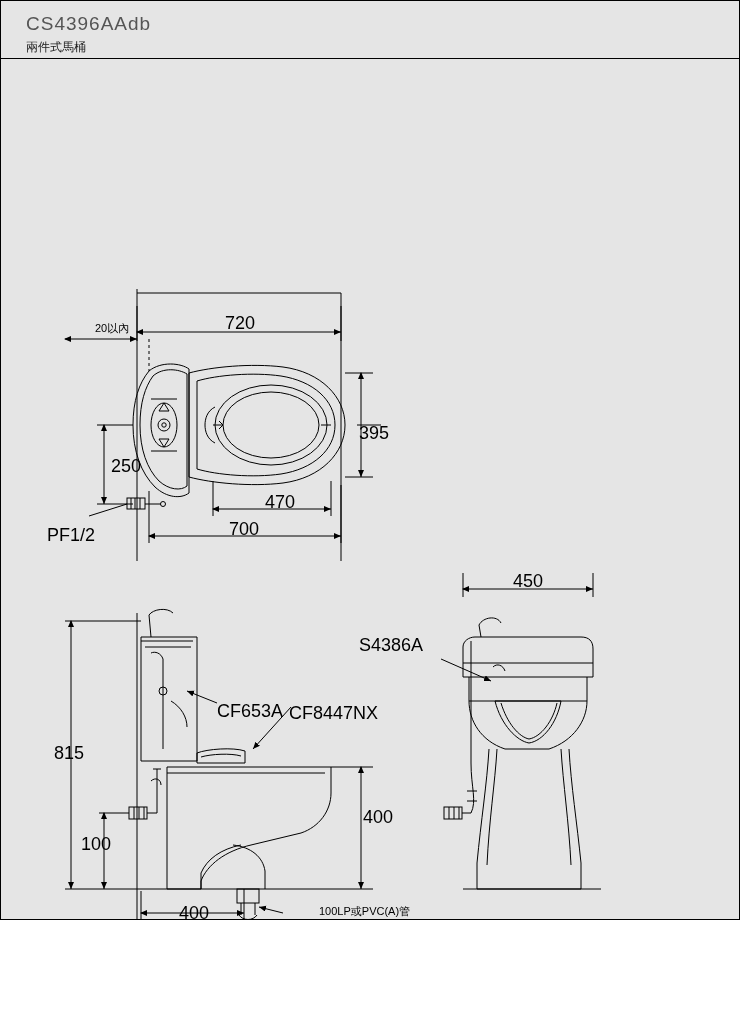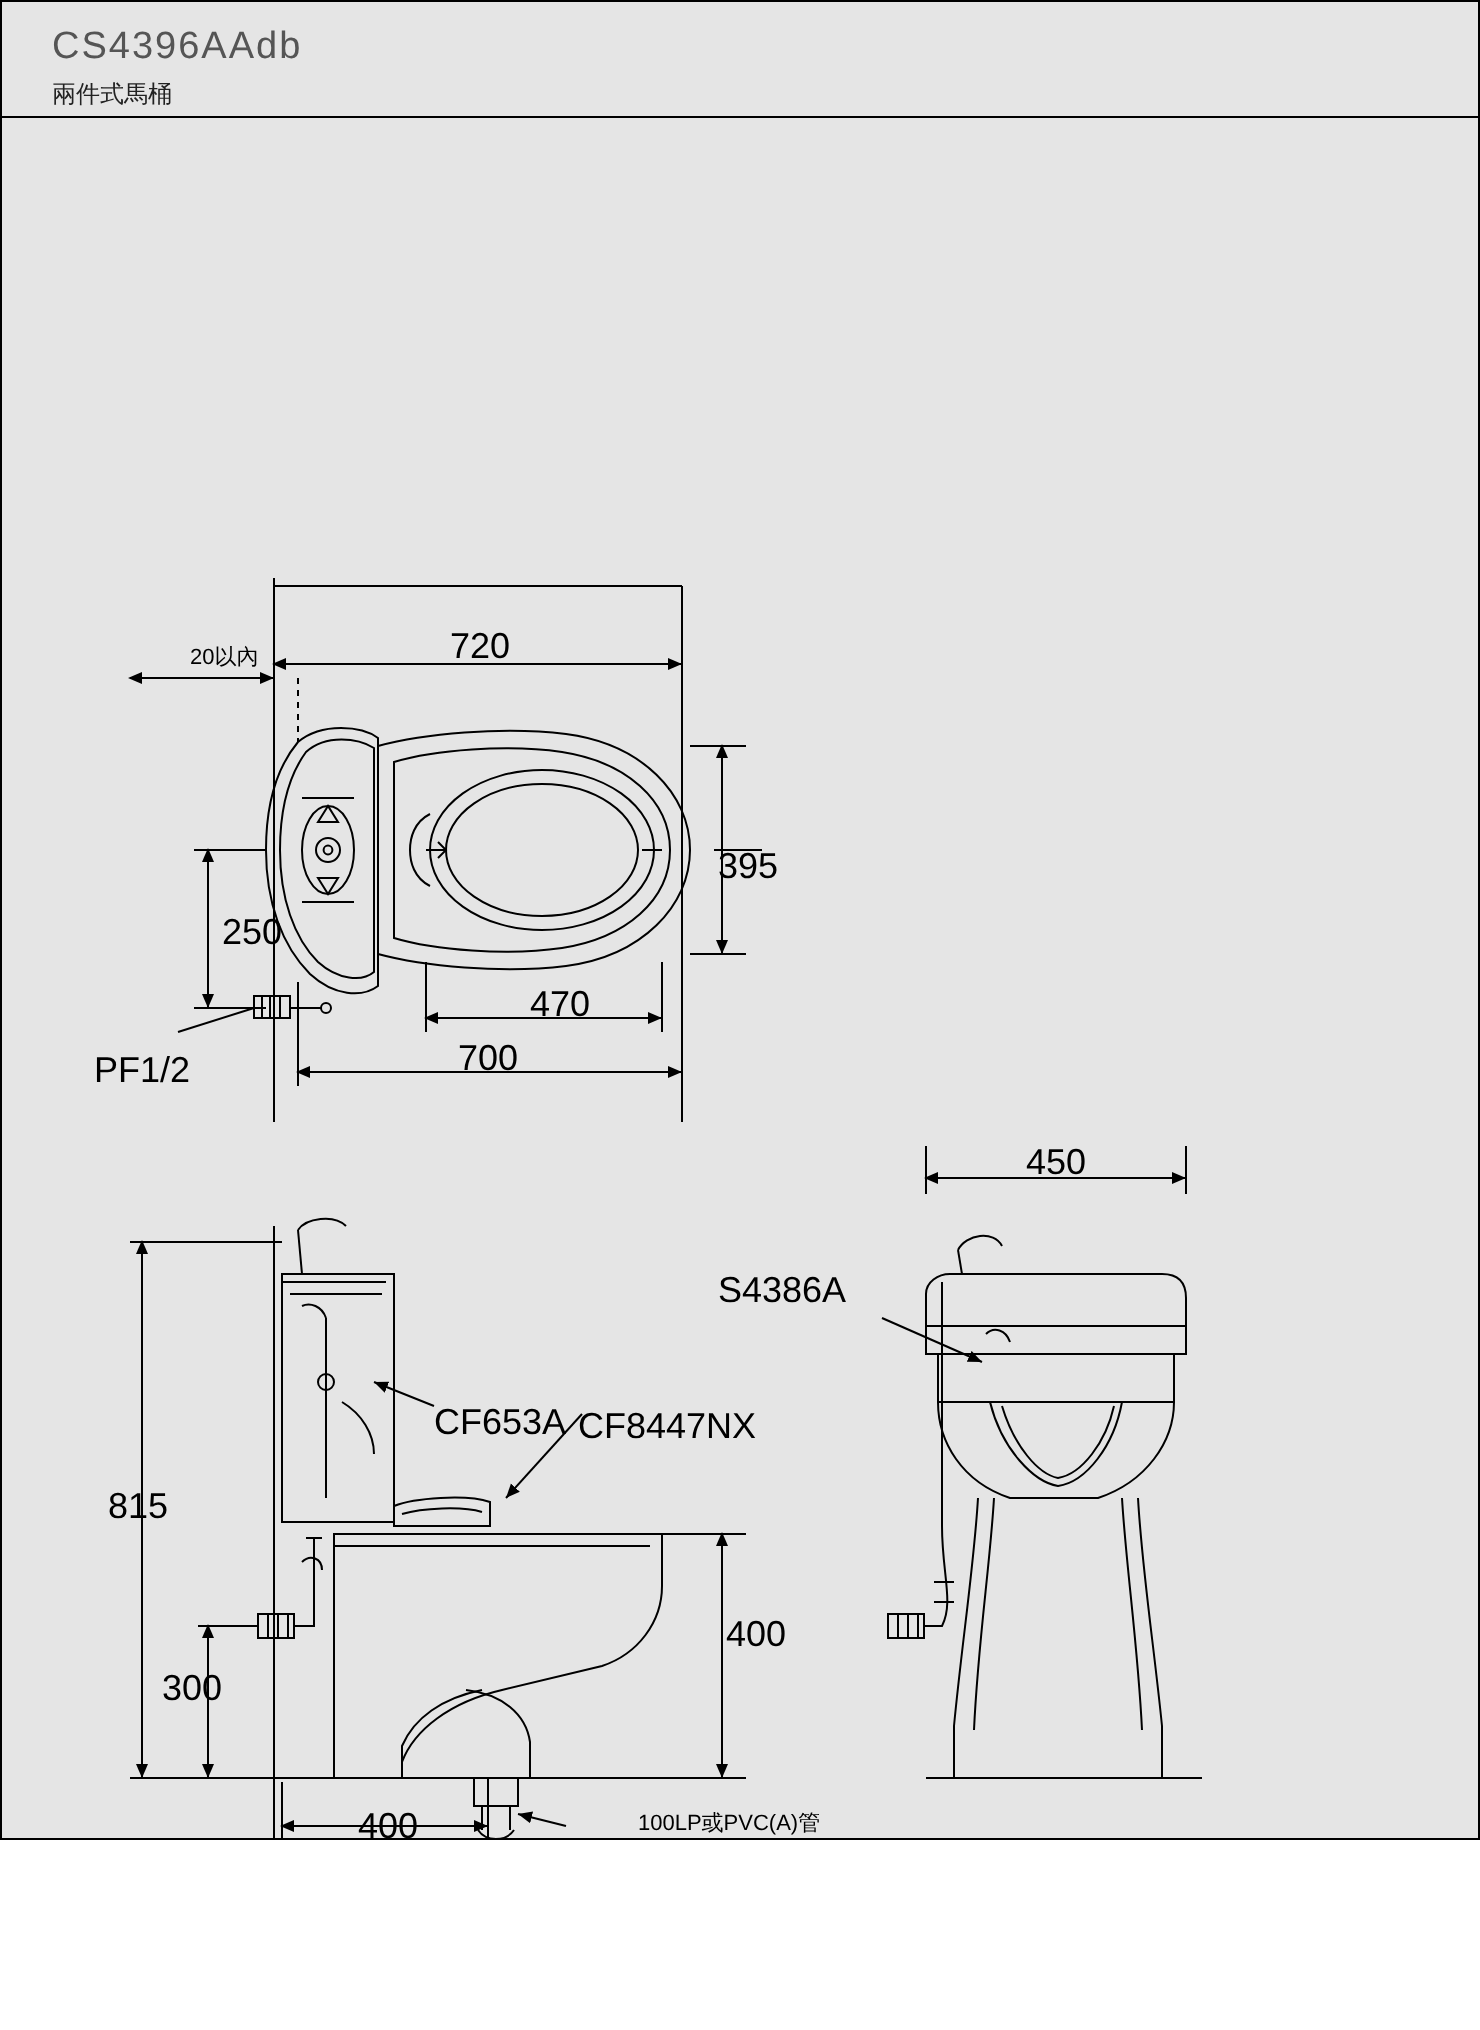--- a/index.html
+++ b/index.html
@@ -289,21 +289,21 @@
 
   <div class="lbl cn" style="left:58px; top:320px;">20以內</div>
   <div class="lbl" style="left:224px; top:312px;">720</div>
   <div class="lbl" style="left:358px; top:422px;">395</div>
   <div class="lbl" style="left:264px; top:491px;">470</div>
   <div class="lbl" style="left:228px; top:518px;">700</div>
   <div class="lbl" style="left:90px; top:455px;margin-left:20px;">250</div>
   <div class="lbl" style="left:46px; top:524px;">PF1/2</div>
 
   <div class="lbl" style="left:53px; top:742px;">815</div>
-  <div class="lbl" style="left:80px; top:833px;">300</div>
+  <div class="lbl" style="left:80px; top:833px;">100</div>
   <div class="lbl" style="left:362px; top:806px;">400</div>
   <div class="lbl" style="left:178px; top:902px;">400</div>
   <div class="lbl" style="left:216px; top:700px;">CF653A</div>
   <div class="lbl" style="left:288px; top:702px;">CF8447NX</div>
   <div class="lbl cn" style="left:282px; top:903px;">100LP或PVC(A)管</div>
 
   <div class="lbl" style="left:512px; top:570px;text-align:right;">450</div>
   <div class="lbl" style="left:358px; top:634px;">S4386A</div>
 
 </div>

